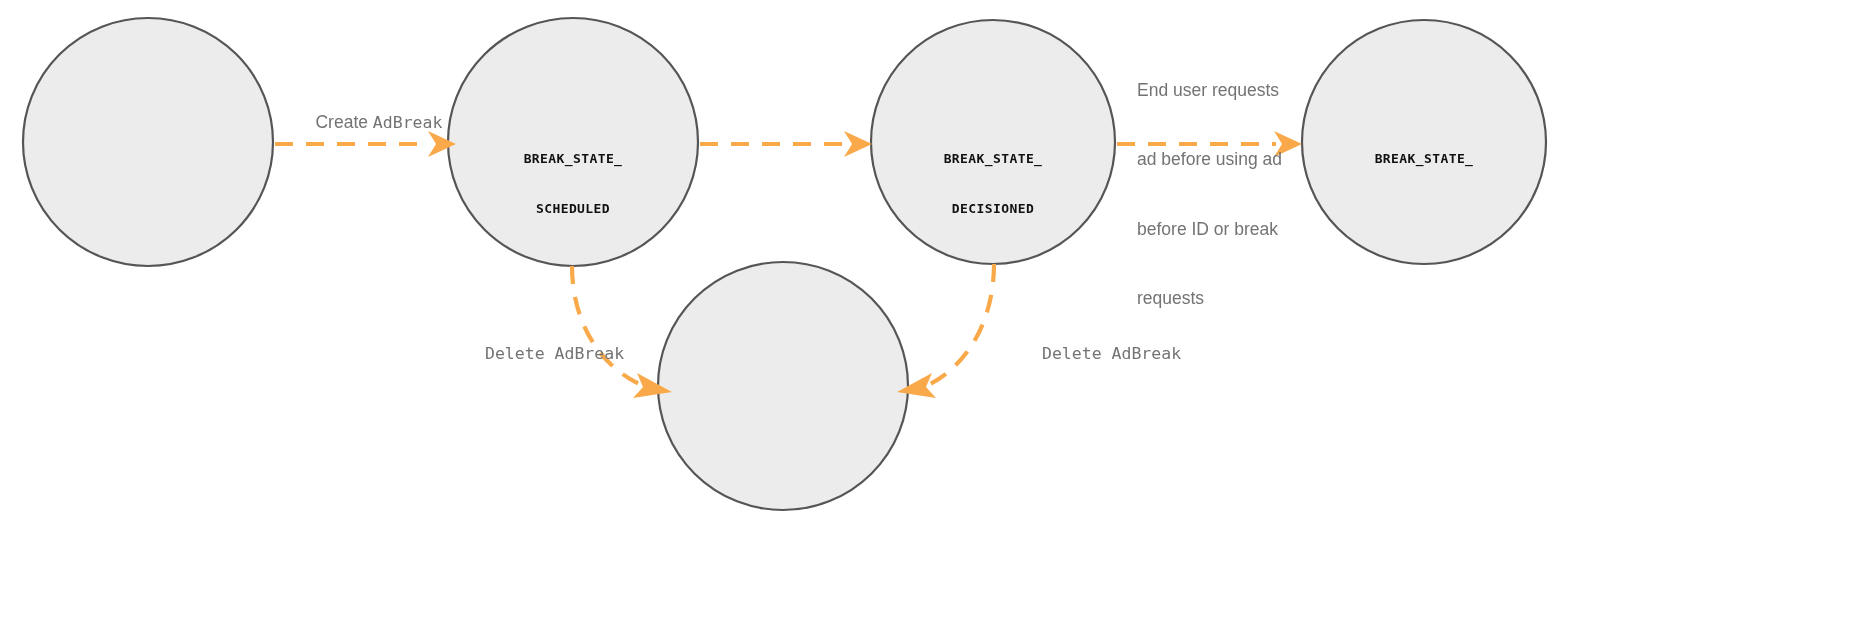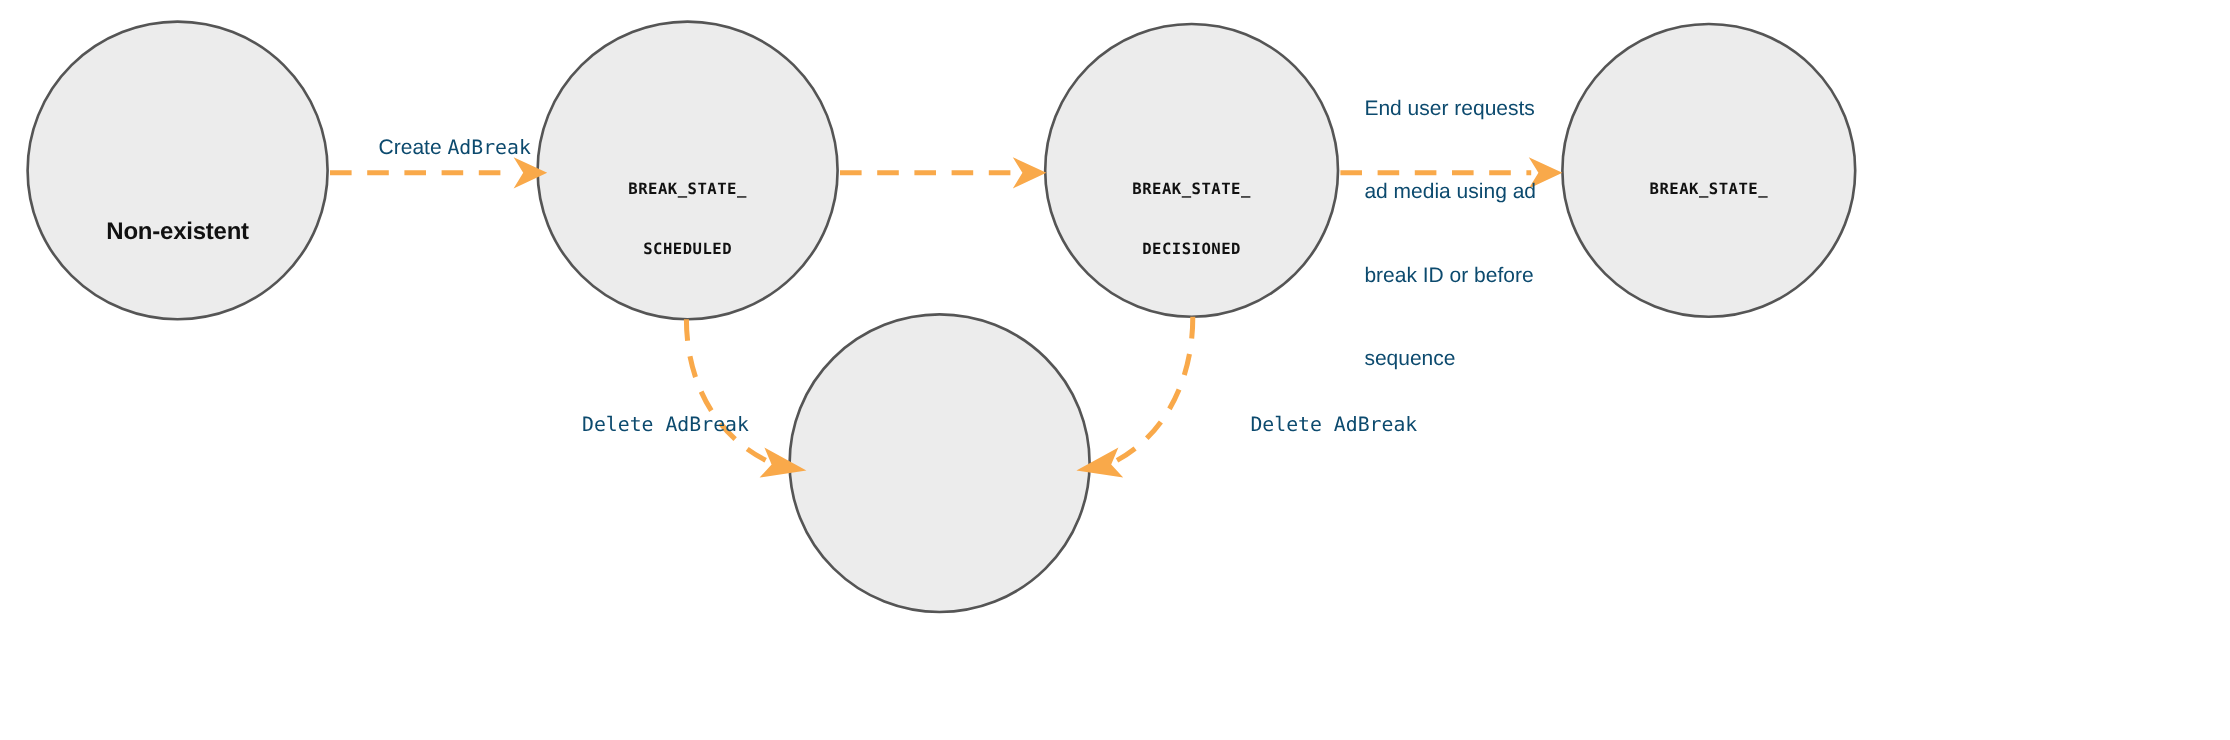--- a/index.html
+++ b/index.html
@@ -43,21 +43,21 @@
     font-size: 20px;
     letter-spacing: -0.2px;
   }
   .node-label.mono {
     font-family: "DejaVu Sans Mono", "Liberation Mono", monospace;
     font-size: 13px;
     letter-spacing: 0.4px;
   }
   .edge-label {
     position: absolute;
-    color: #0c4a6e;
+    color: #737373;
     font-size: 17.5px;
     line-height: 1.32;
     white-space: pre;
     pointer-events: none;
   }
   .edge-label.sans {
     font-family: "Liberation Sans", sans-serif;
   }
   .edge-label.mono {
     font-family: "DejaVu Sans Mono", "Liberation Mono", monospace;
@@ -114,23 +114,20 @@
       <path class="edge-path" stroke="#F9A94A" stroke-dasharray="18,13" d="M 572 266 C 572 320, 598 368, 648 388"></path>
       <polygon class="arrow-head" fill="#F9A94A" points="637,373 672,392 633,398 643,387"></polygon>
     </g>
 
     <g>
       <path class="edge-path" stroke="#F9A94A" stroke-dasharray="18,13" d="M 994 264 C 994 320, 968 368, 922 388"></path>
       <polygon class="arrow-head" fill="#F9A94A" points="932,373 897,392 936,398 926,387"></polygon>
     </g>
   </svg>
 
-  <div class="node-label sans" style="left:48px; top:130px; width:200px;">
-    <div>Non-existent</div>
-  </div>
 
   <div class="node-label mono" style="left:453px; top:118px; width:240px;">
     <div>BREAK_STATE_</div>
     <div>SCHEDULED</div>
   </div>
 
   <div class="node-label mono" style="left:873px; top:118px; width:240px;">
     <div>BREAK_STATE_</div>
     <div>DECISIONED</div>
   </div>
@@ -140,22 +137,22 @@
   </div>
 
 
   <div class="edge-label mixed" style="left:296px; top:88px;text-align:center;">
     <span class="s">Create </span><span class="m">AdBreak</span>
   </div>
 
 
   <div class="edge-label sans" style="left:1137px; top:33px;">
     <div>End user requests</div>
-    <div>ad media using ad</div>
-    <div>break ID or before</div>
-    <div>sequence</div>
+    <div>ad before using ad</div>
+    <div>before ID or break</div>
+    <div>requests</div>
   </div>
 
   <div class="edge-label mono" style="left:440px; top:343px;">Delete AdBreak</div>
 
   <div class="edge-label mono" style="left:997px; top:343px;">Delete AdBreak</div>
 
 </div>
 
 </body></html>

